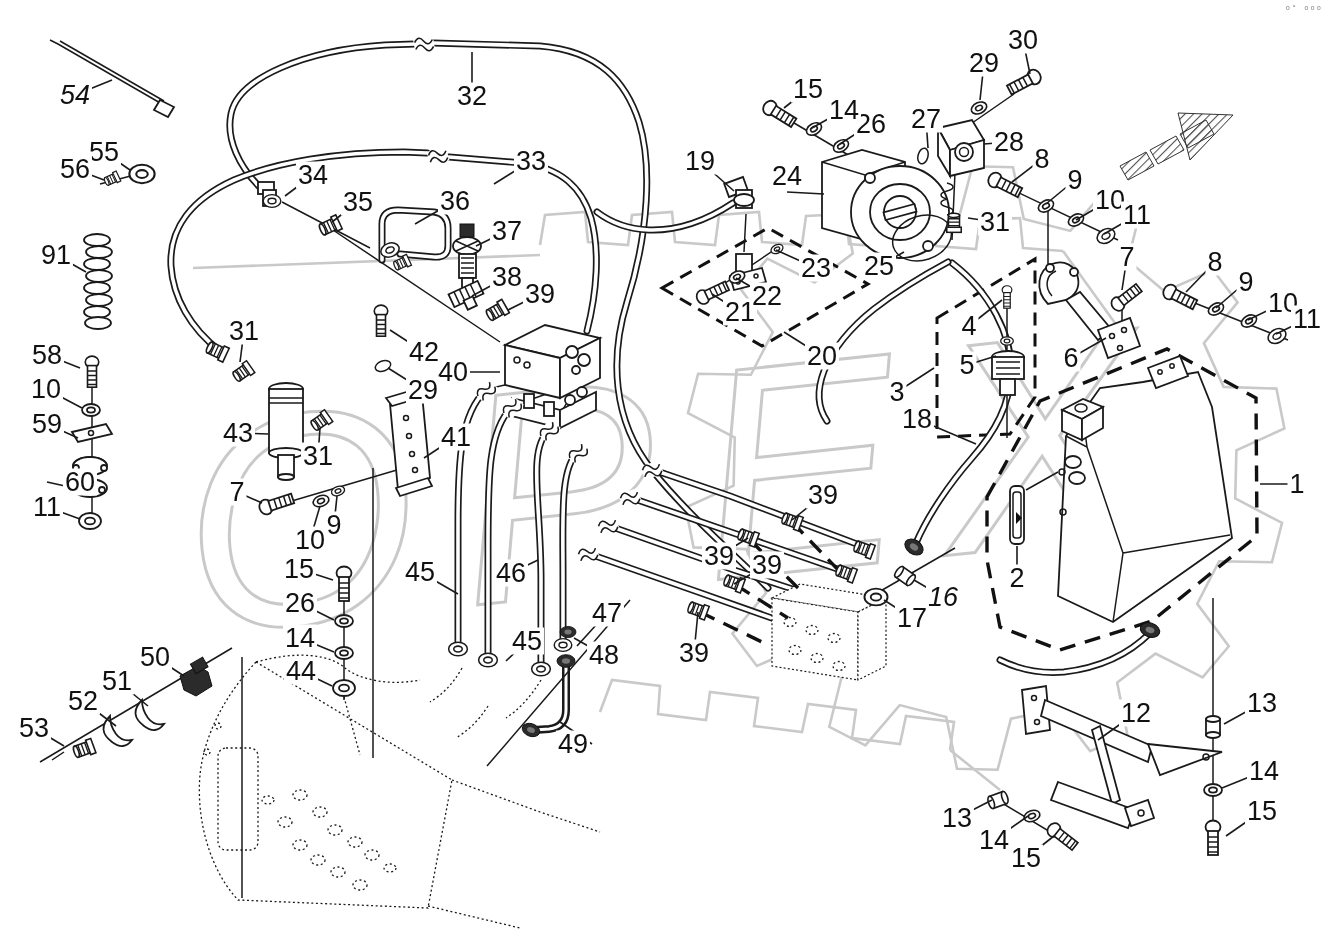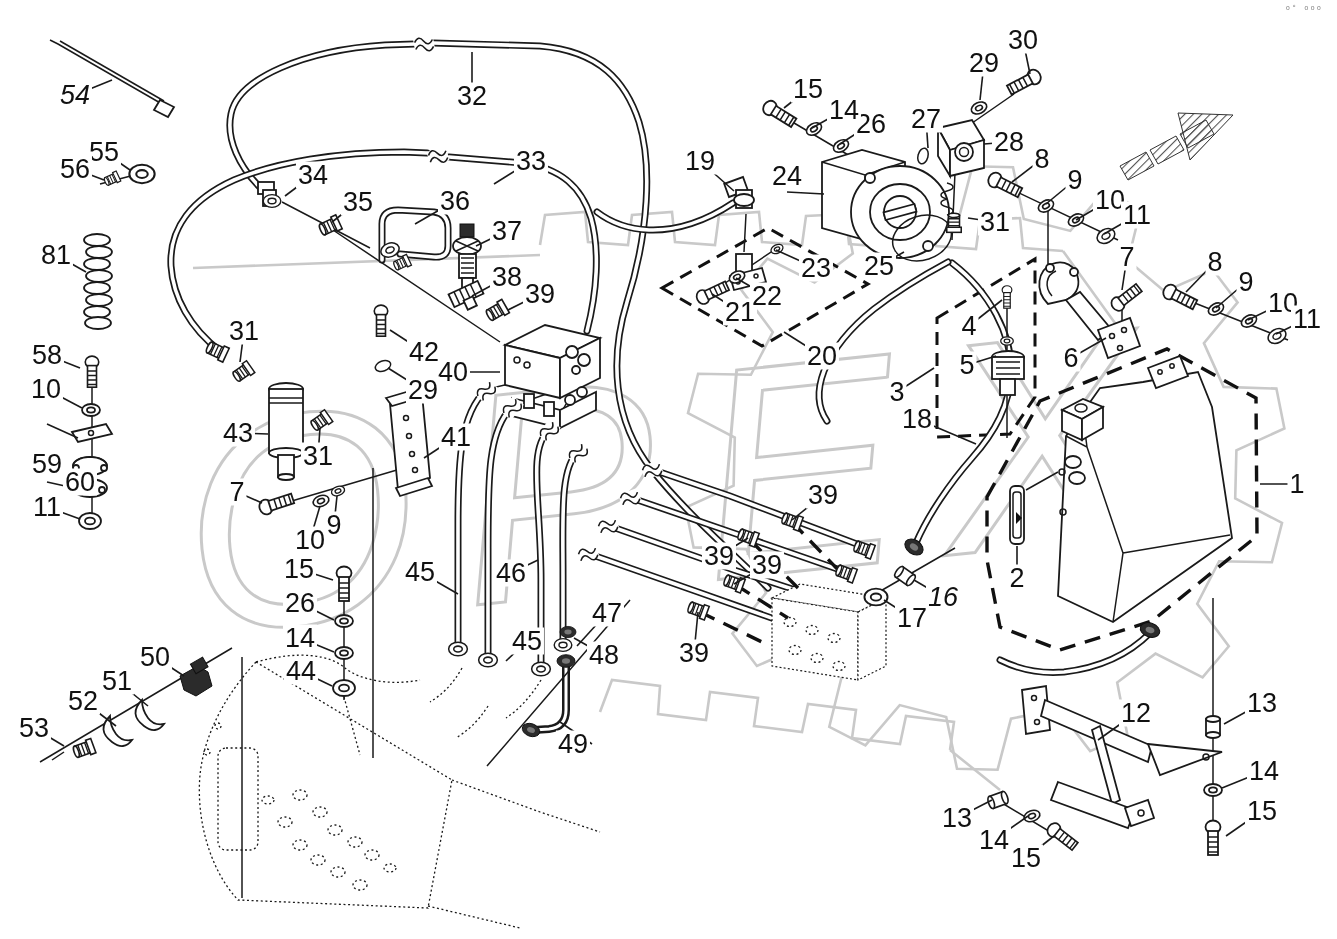--- a/index.html
+++ b/index.html
@@ -556,24 +556,24 @@
       <line x1="1262" y1="811" x2="1226" y2="836"></line>
       <line x1="957" y1="818" x2="992" y2="800"></line>
       <line x1="994" y1="840" x2="1028" y2="816"></line>
       <line x1="1026" y1="858" x2="1054" y2="836"></line>
     </svg>
 
 <div id="labels">
       <div class="callout" style="left: 75px; top: 95px; font-style: italic;">54</div>
       <div class="callout" style="left: 104px; top: 152px;">55</div>
       <div class="callout" style="left: 75px; top: 169px;">56</div>
-      <div class="callout" style="left: 56px; top: 255px;">81</div>
+      <div class="callout" style="left: 56px; top: 255px;">91</div>
       <div class="callout" style="left: 47px; top: 355px;">58</div>
       <div class="callout" style="left: 46px; top: 389px;">10</div>
-      <div class="callout" style="left: 47px; top: 424px; margin-top: 40px;">59</div>
+      <div class="callout" style="left: 47px; top: 424px;">59</div>
       <div class="callout" style="left: 47px; top: 482px; margin-left: 33px;">60</div>
       <div class="callout" style="left: 47px; top: 507px;">11</div>
       <div class="callout" style="left: 244px; top: 331px;">31</div>
       <div class="callout" style="left: 238px; top: 433px;">43</div>
       <div class="callout" style="left: 318px; top: 456px;">31</div>
       <div class="callout" style="left: 237px; top: 492px;">7</div>
       <div class="callout" style="left: 310px; top: 540px;">10</div>
       <div class="callout" style="left: 334px; top: 525px;">9</div>
       <div class="callout" style="left: 299px; top: 569px;">15</div>
       <div class="callout" style="left: 300px; top: 603px;">26</div>

